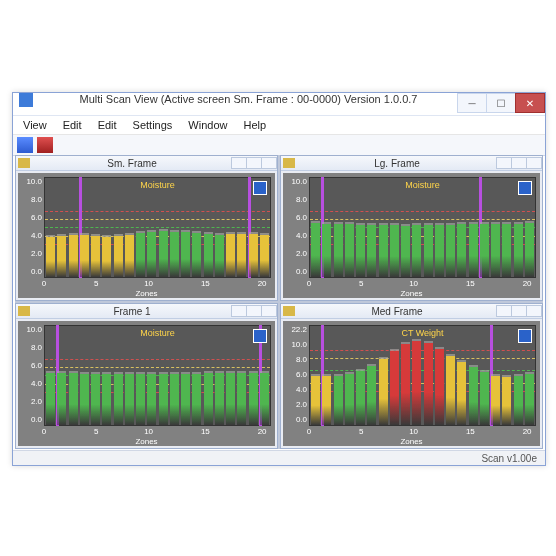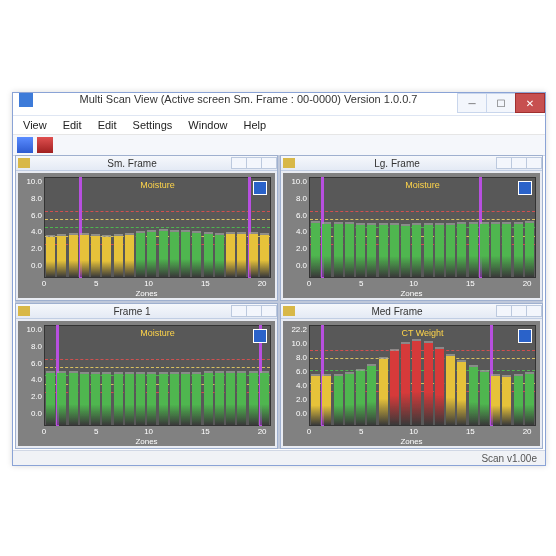--- a/index.html
+++ b/index.html
@@ -19,21 +19,21 @@
 .tbtn.red{background:linear-gradient(#e05050,#a02020)}
 .client{position:absolute;left:2px;right:2px;top:62px;bottom:16px;display:grid;grid-template-columns:1fr 1fr;grid-template-rows:1fr 1fr;gap:2px;background:#bfc8da}
 .panel{background:#e9ecf3;border:1px solid #9fb0cf;display:flex;flex-direction:column;position:relative}
 .panelhdr{height:14px;background:linear-gradient(#f6f8fc,#e4eaf5);border-bottom:1px solid #c1cee4;display:flex;align-items:center;position:relative}
 .panelhdr .hicon{width:12px;height:10px;background:#d8b848;margin:0 2px}
 .panelhdr .htitle{flex:1;text-align:center;font-size:10px;color:#333}
 .hctrls{display:flex;gap:0}
 .hctrls div{width:14px;height:10px;border:1px solid #bcc9de;background:#f3f6fc;margin-left:-1px}
 .chart{flex:1;background:#818181;position:relative;margin:2px}
 .plot{position:absolute;left:26px;right:4px;top:4px;bottom:20px;background:#585858;border:1px solid #333}
-.ylabels{position:absolute;left:0;top:4px;bottom:28px;width:24px;display:flex;flex-direction:column;justify-content:space-between;text-align:right;font-size:8px;color:#fff;padding-right:2px}
+.ylabels{position:absolute;left:0;top:4px;bottom:22px;width:24px;display:flex;flex-direction:column;justify-content:space-between;text-align:right;font-size:8px;color:#fff;padding-right:2px}
 .xaxis{position:absolute;left:26px;right:4px;bottom:10px;height:9px;display:flex;justify-content:space-between;font-size:8px;color:#fff}
 .xaxis span{transform:translateX(-50%)}
 .xtitle{position:absolute;left:0;right:0;bottom:0;text-align:center;font-size:8px;color:#fff}
 .ctitle{position:absolute;left:0;right:0;top:2px;text-align:center;font-size:9px;color:#ffd54a;z-index:5}
 .corner{position:absolute;top:3px;right:3px;width:12px;height:12px;background:#2a62c9;border:1px solid #fff;z-index:6}
 .grid{position:absolute;inset:0}
 .grid .hl{position:absolute;left:0;right:0;height:0;border-top:1px dashed}
 .bars{position:absolute;left:0;right:0;bottom:0;top:0}
 .bar{position:absolute;bottom:0;border-top:2px solid rgba(255,255,255,.4)}
 .vl{position:absolute;top:-1px;bottom:-1px;width:3px;background:#b84fe0}

